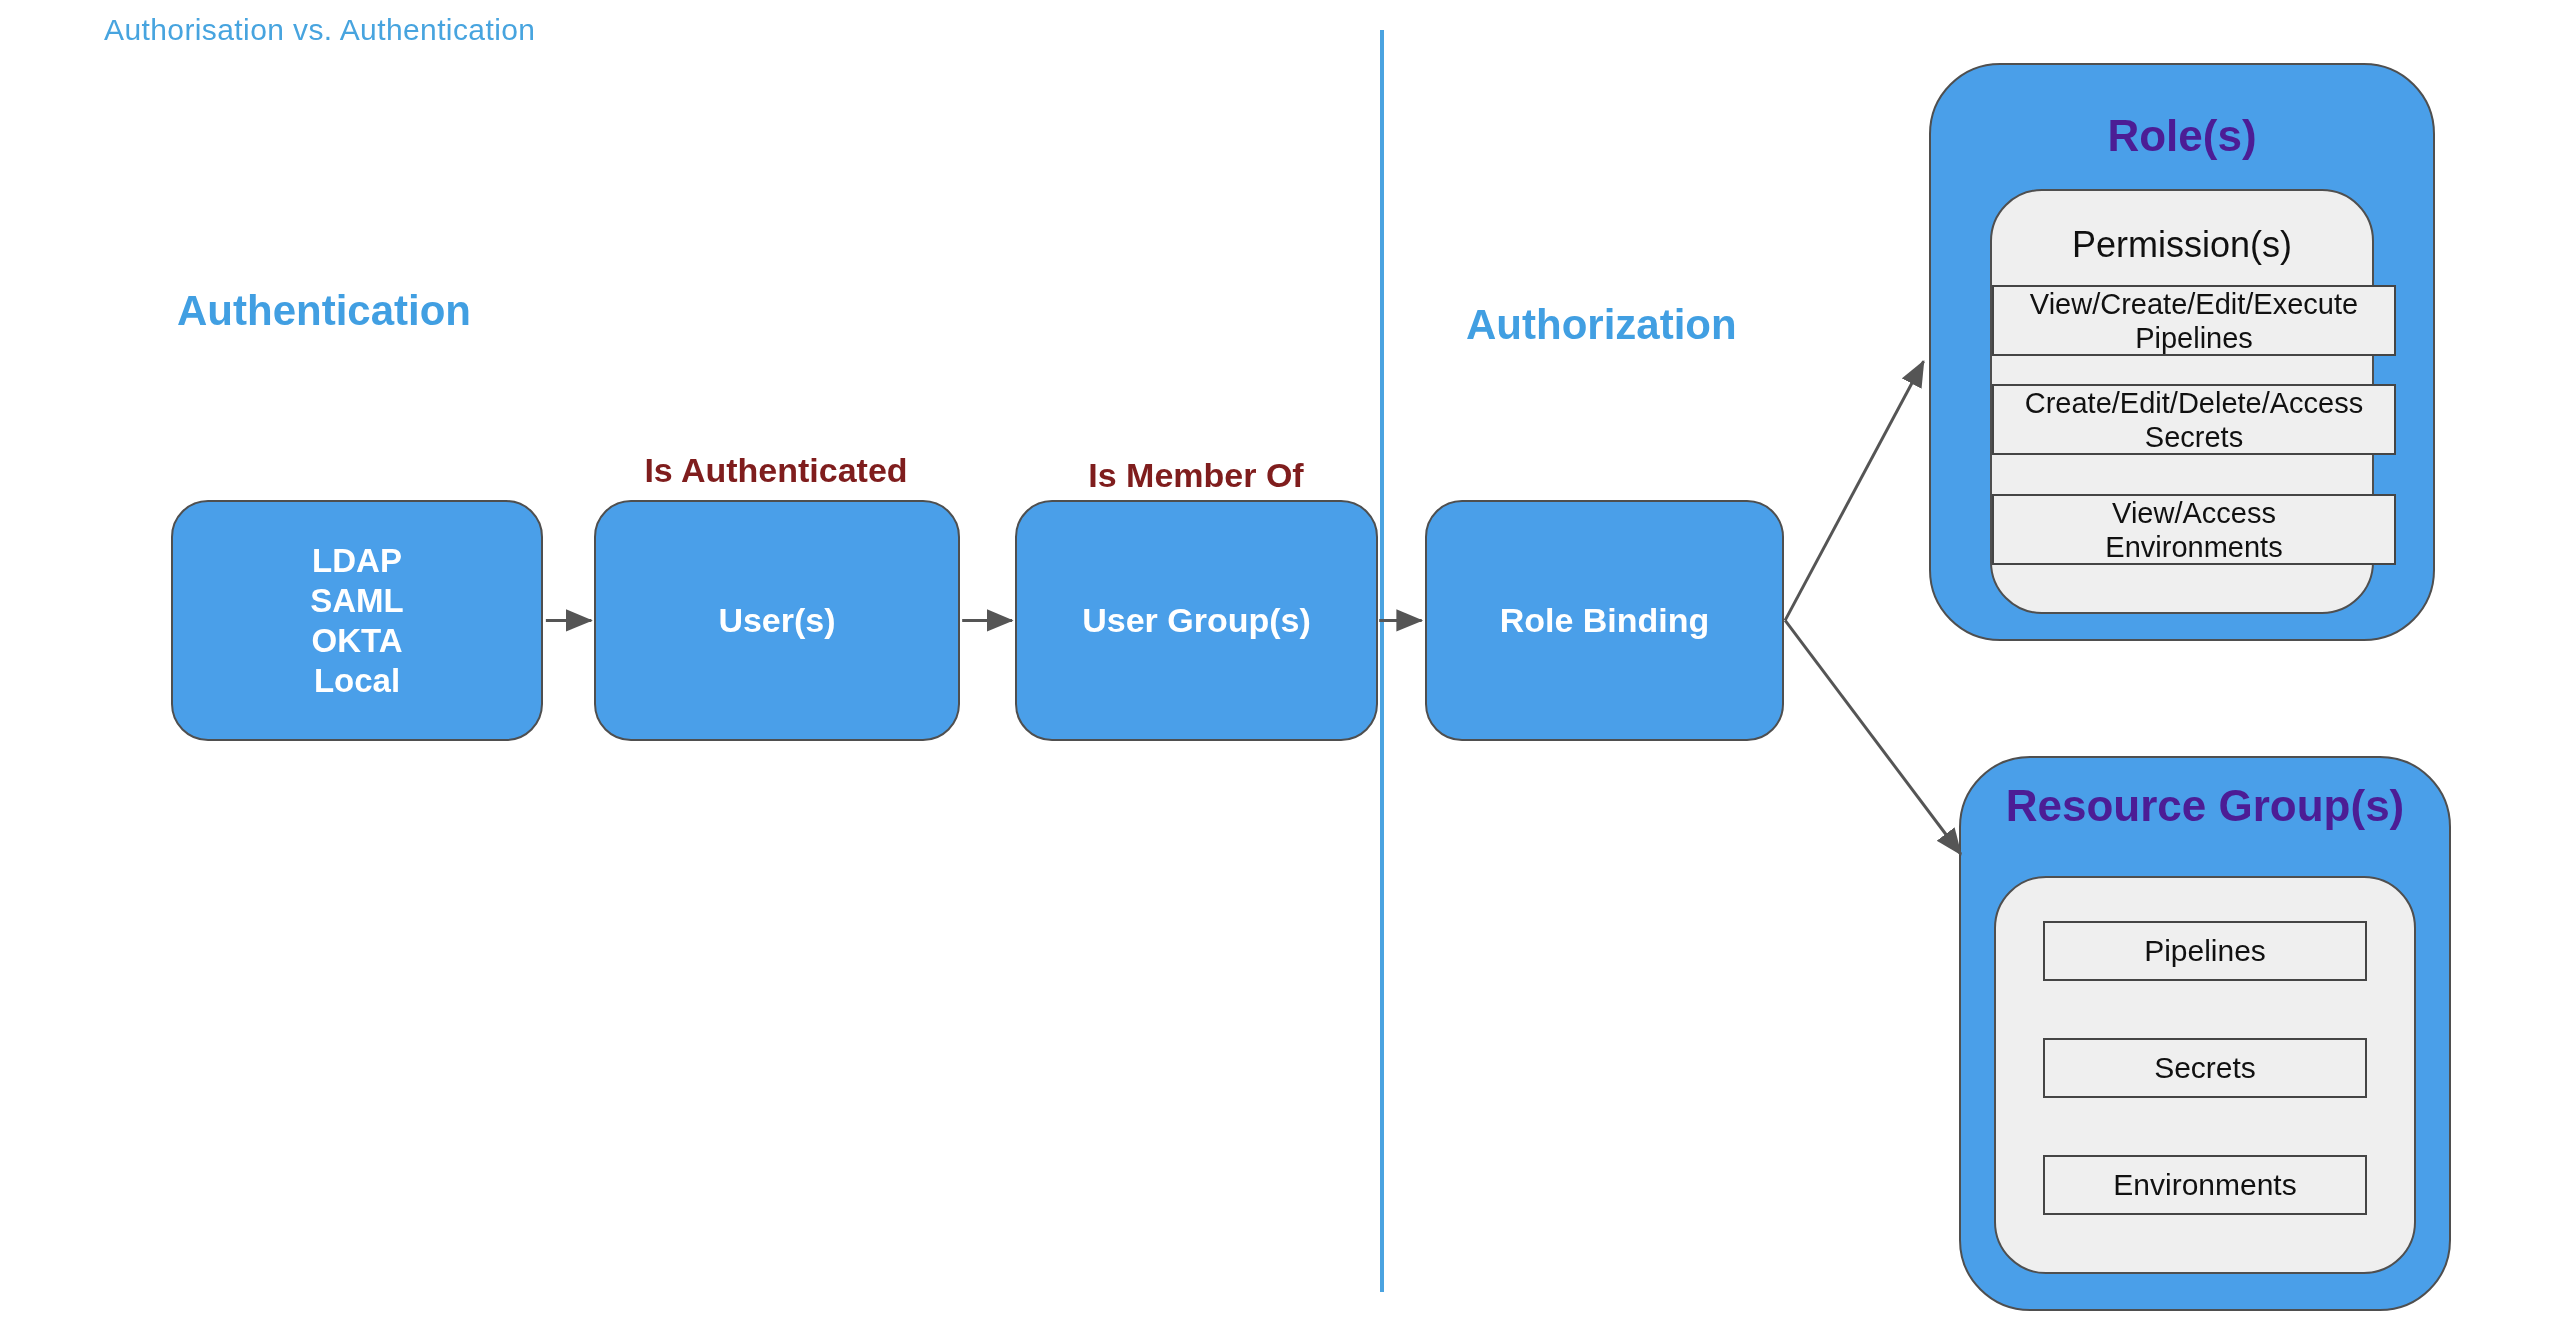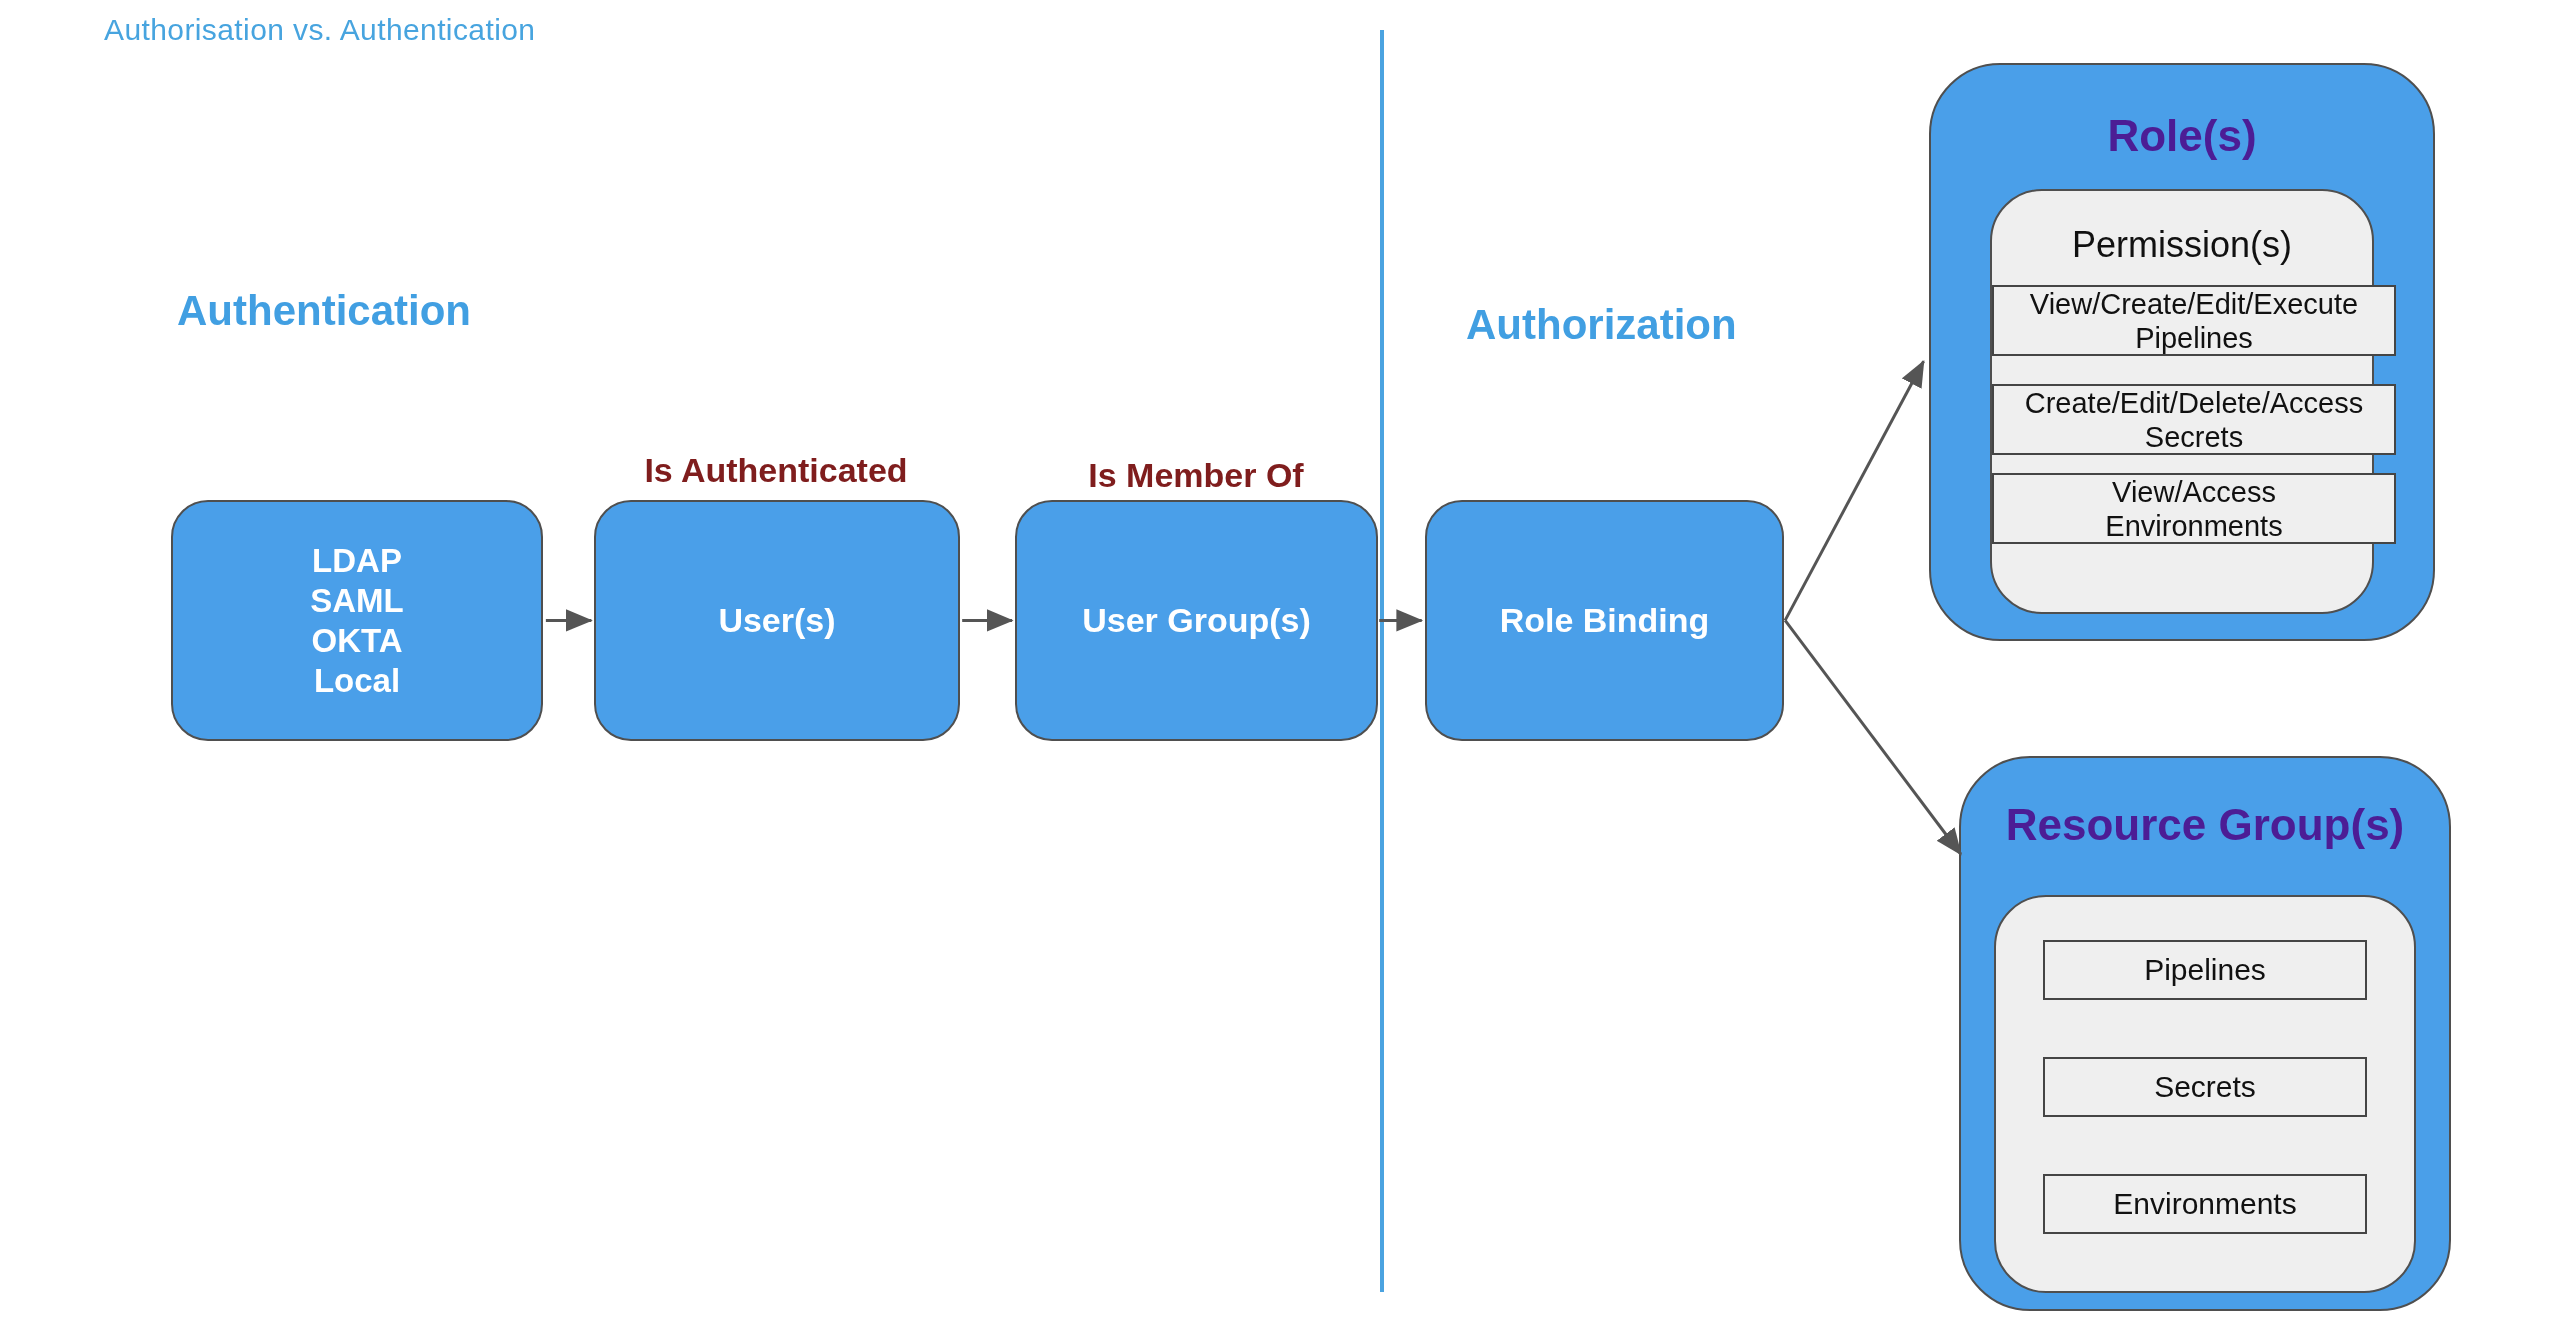--- a/index.html
+++ b/index.html
@@ -52,39 +52,39 @@
   .big-panel{
     background:#4A9FE9;border:2.2px solid #4F4F4F;border-radius:71px;
     box-sizing:border-box;text-align:center;
   }
   .roles-panel{left:1929px;top:63px;width:506px;height:578px;}
   .rg-panel{left:1959px;top:756px;width:492px;height:555px;}
   .panel-title{
     color:#4c1d95;font-weight:bold;font-size:44px;text-align:center;
   }
   .roles-panel .panel-title{margin-top:46px;}
-  .rg-panel .panel-title{margin-top:42px;}
+  .rg-panel .panel-title{margin-top:23px;}
 
   .inner-panel{
     background:#EFEFEF;border:2.2px solid #4F4F4F;border-radius:52px;
     box-sizing:border-box;margin-left:auto;margin-right:auto;
   }
   .roles-inner{margin-top:28px;width:384px;height:425px;padding-top:33px;}
   .rg-inner{margin-top:45px;width:422px;height:398px;padding-top:43px;}
 
   .permissions-title{
     font-size:36px;color:#111111;text-align:center;margin:0 0 19.4px 0;font-weight:normal;
   }
   .perm-box{
     width:404px;height:71px;margin:0 auto 28px auto;
     background:#EFEFEF;border:2.2px solid #454545;box-sizing:border-box;
     display:flex;align-items:center;justify-content:center;
     font-size:29px;line-height:1.18;color:#111111;white-space:pre-line;text-align:center;
   }
-  .perm-box.gap-lg{margin-bottom:18px;}
+  .perm-box.gap-lg{margin-bottom:39px;}
   .res-box{
     width:324px;height:60px;margin:0 auto 57px auto;
     background:#EFEFEF;border:2.2px solid #454545;box-sizing:border-box;
     display:flex;align-items:center;justify-content:center;
     font-size:30px;color:#111111;text-align:center;
   }
 
   
   .connectors{left:0;top:0;width:2576px;height:1319px;pointer-events:none;}
 </style>

